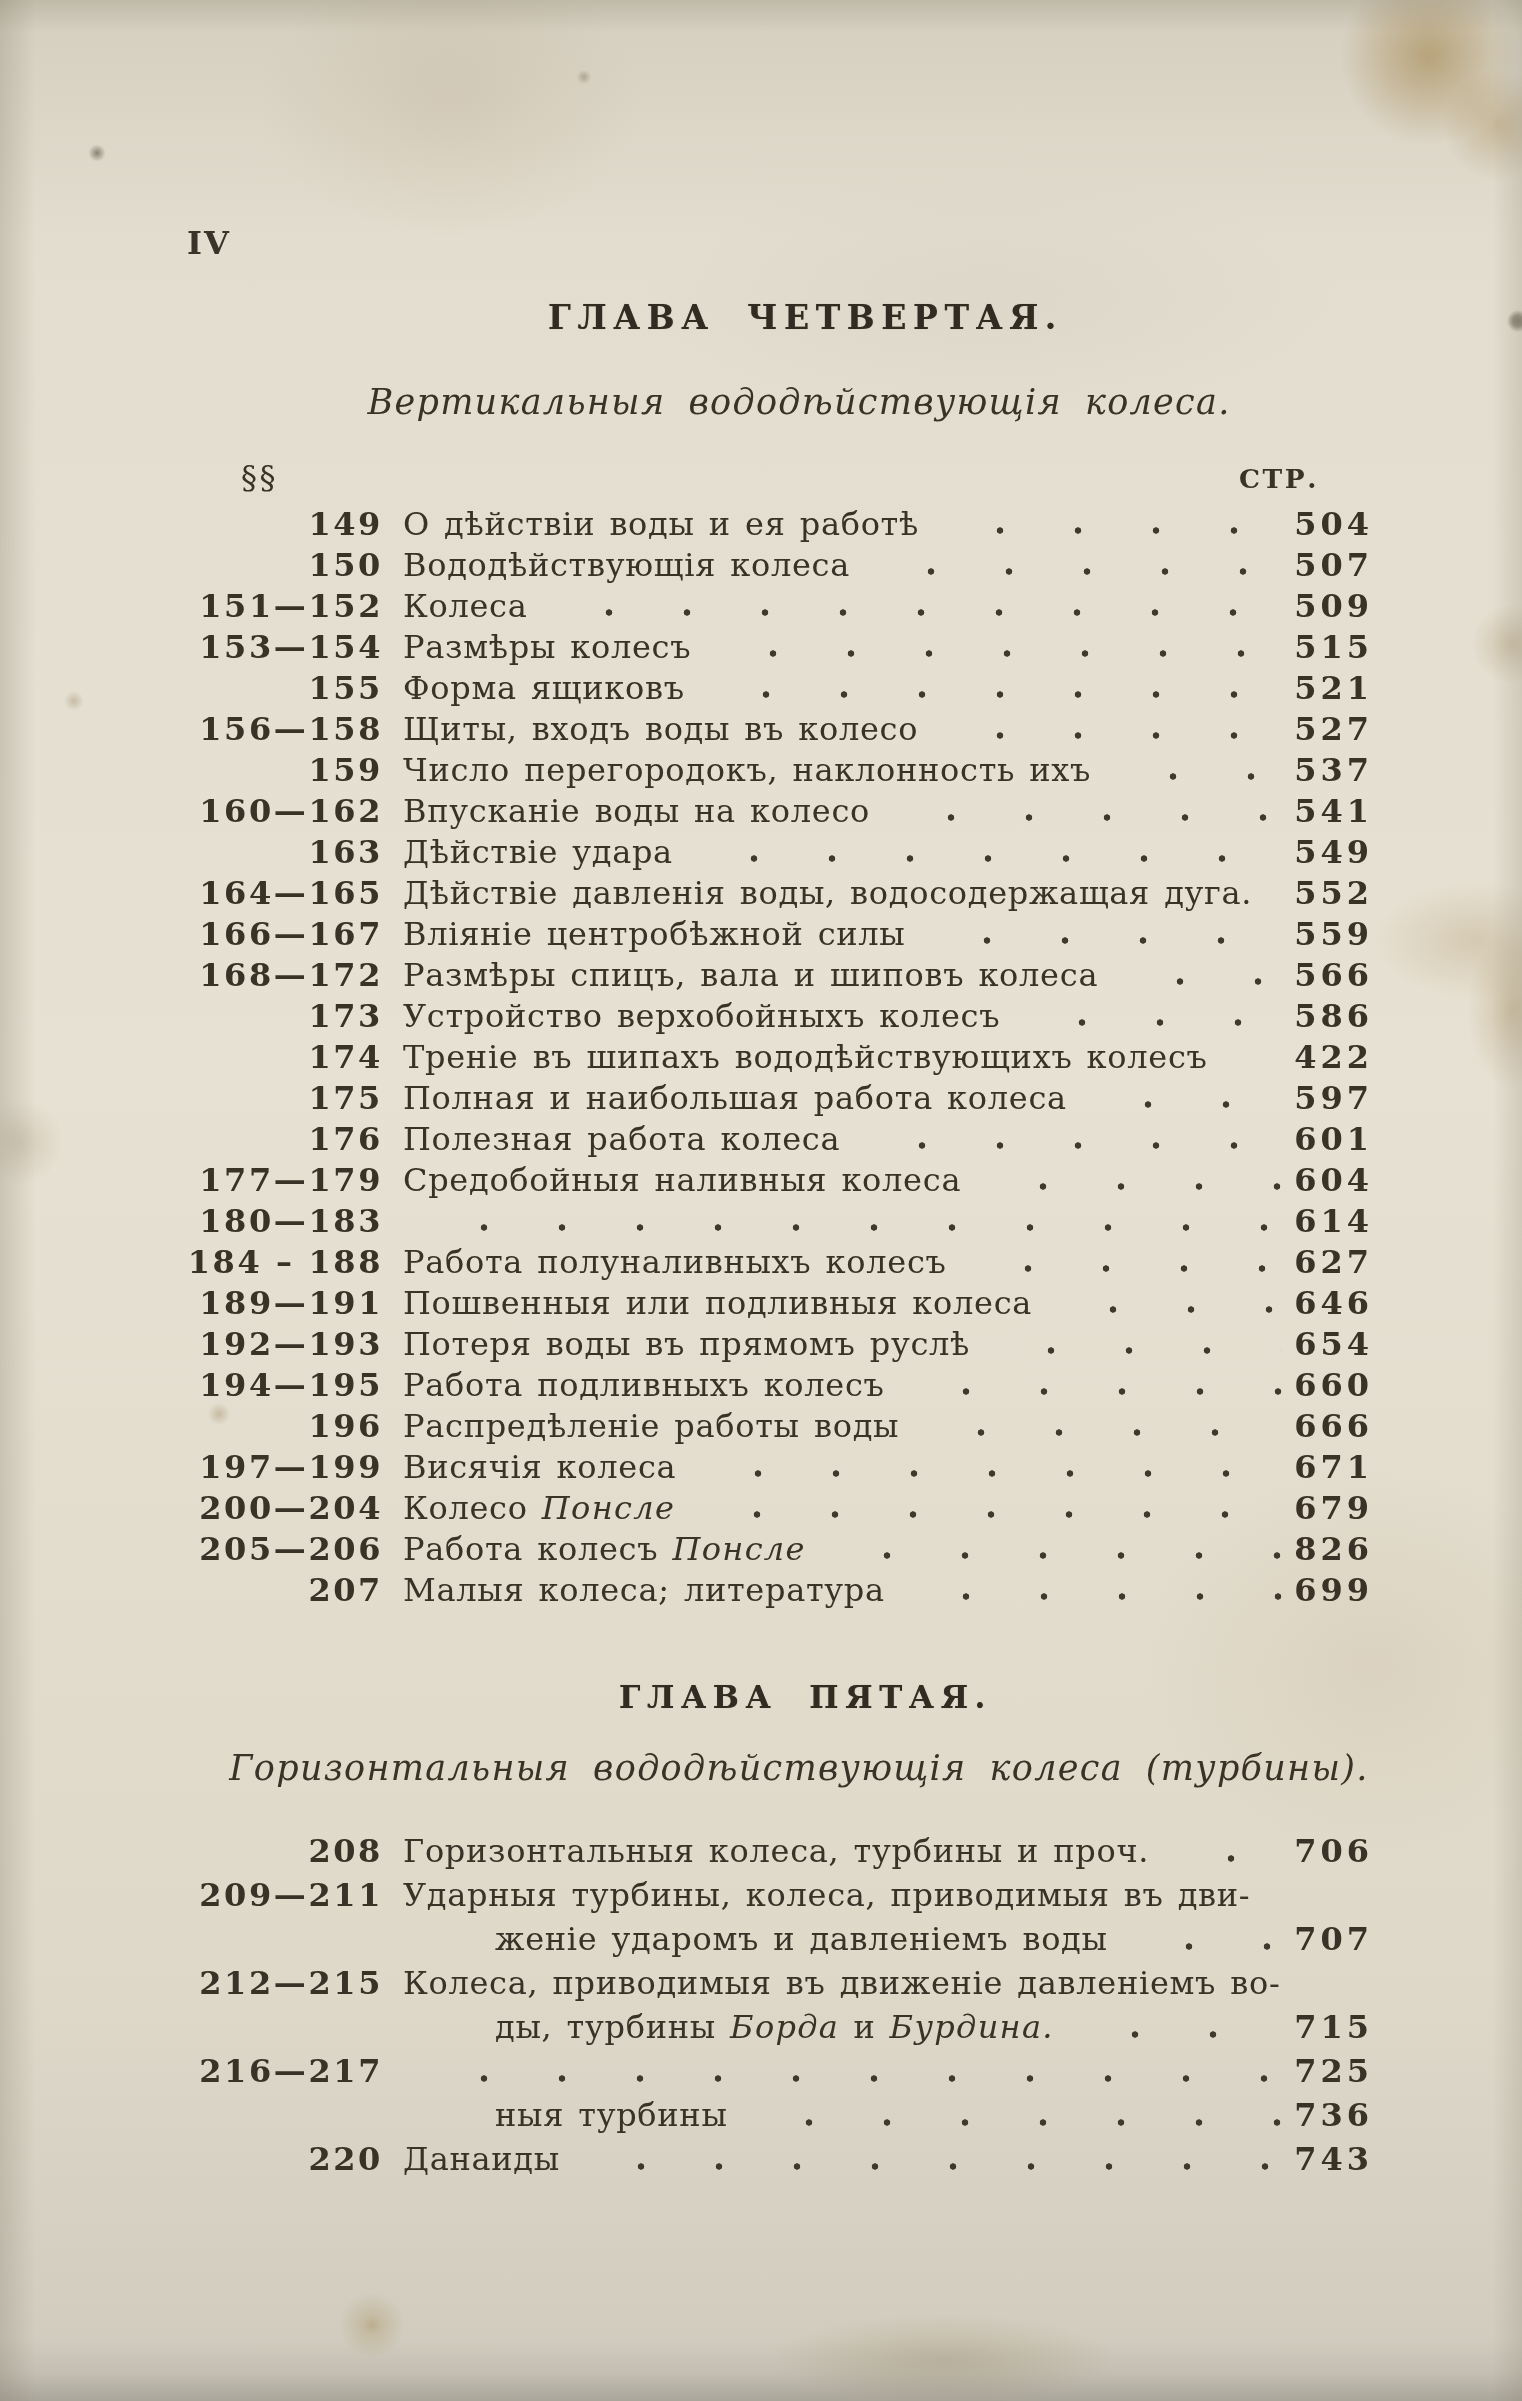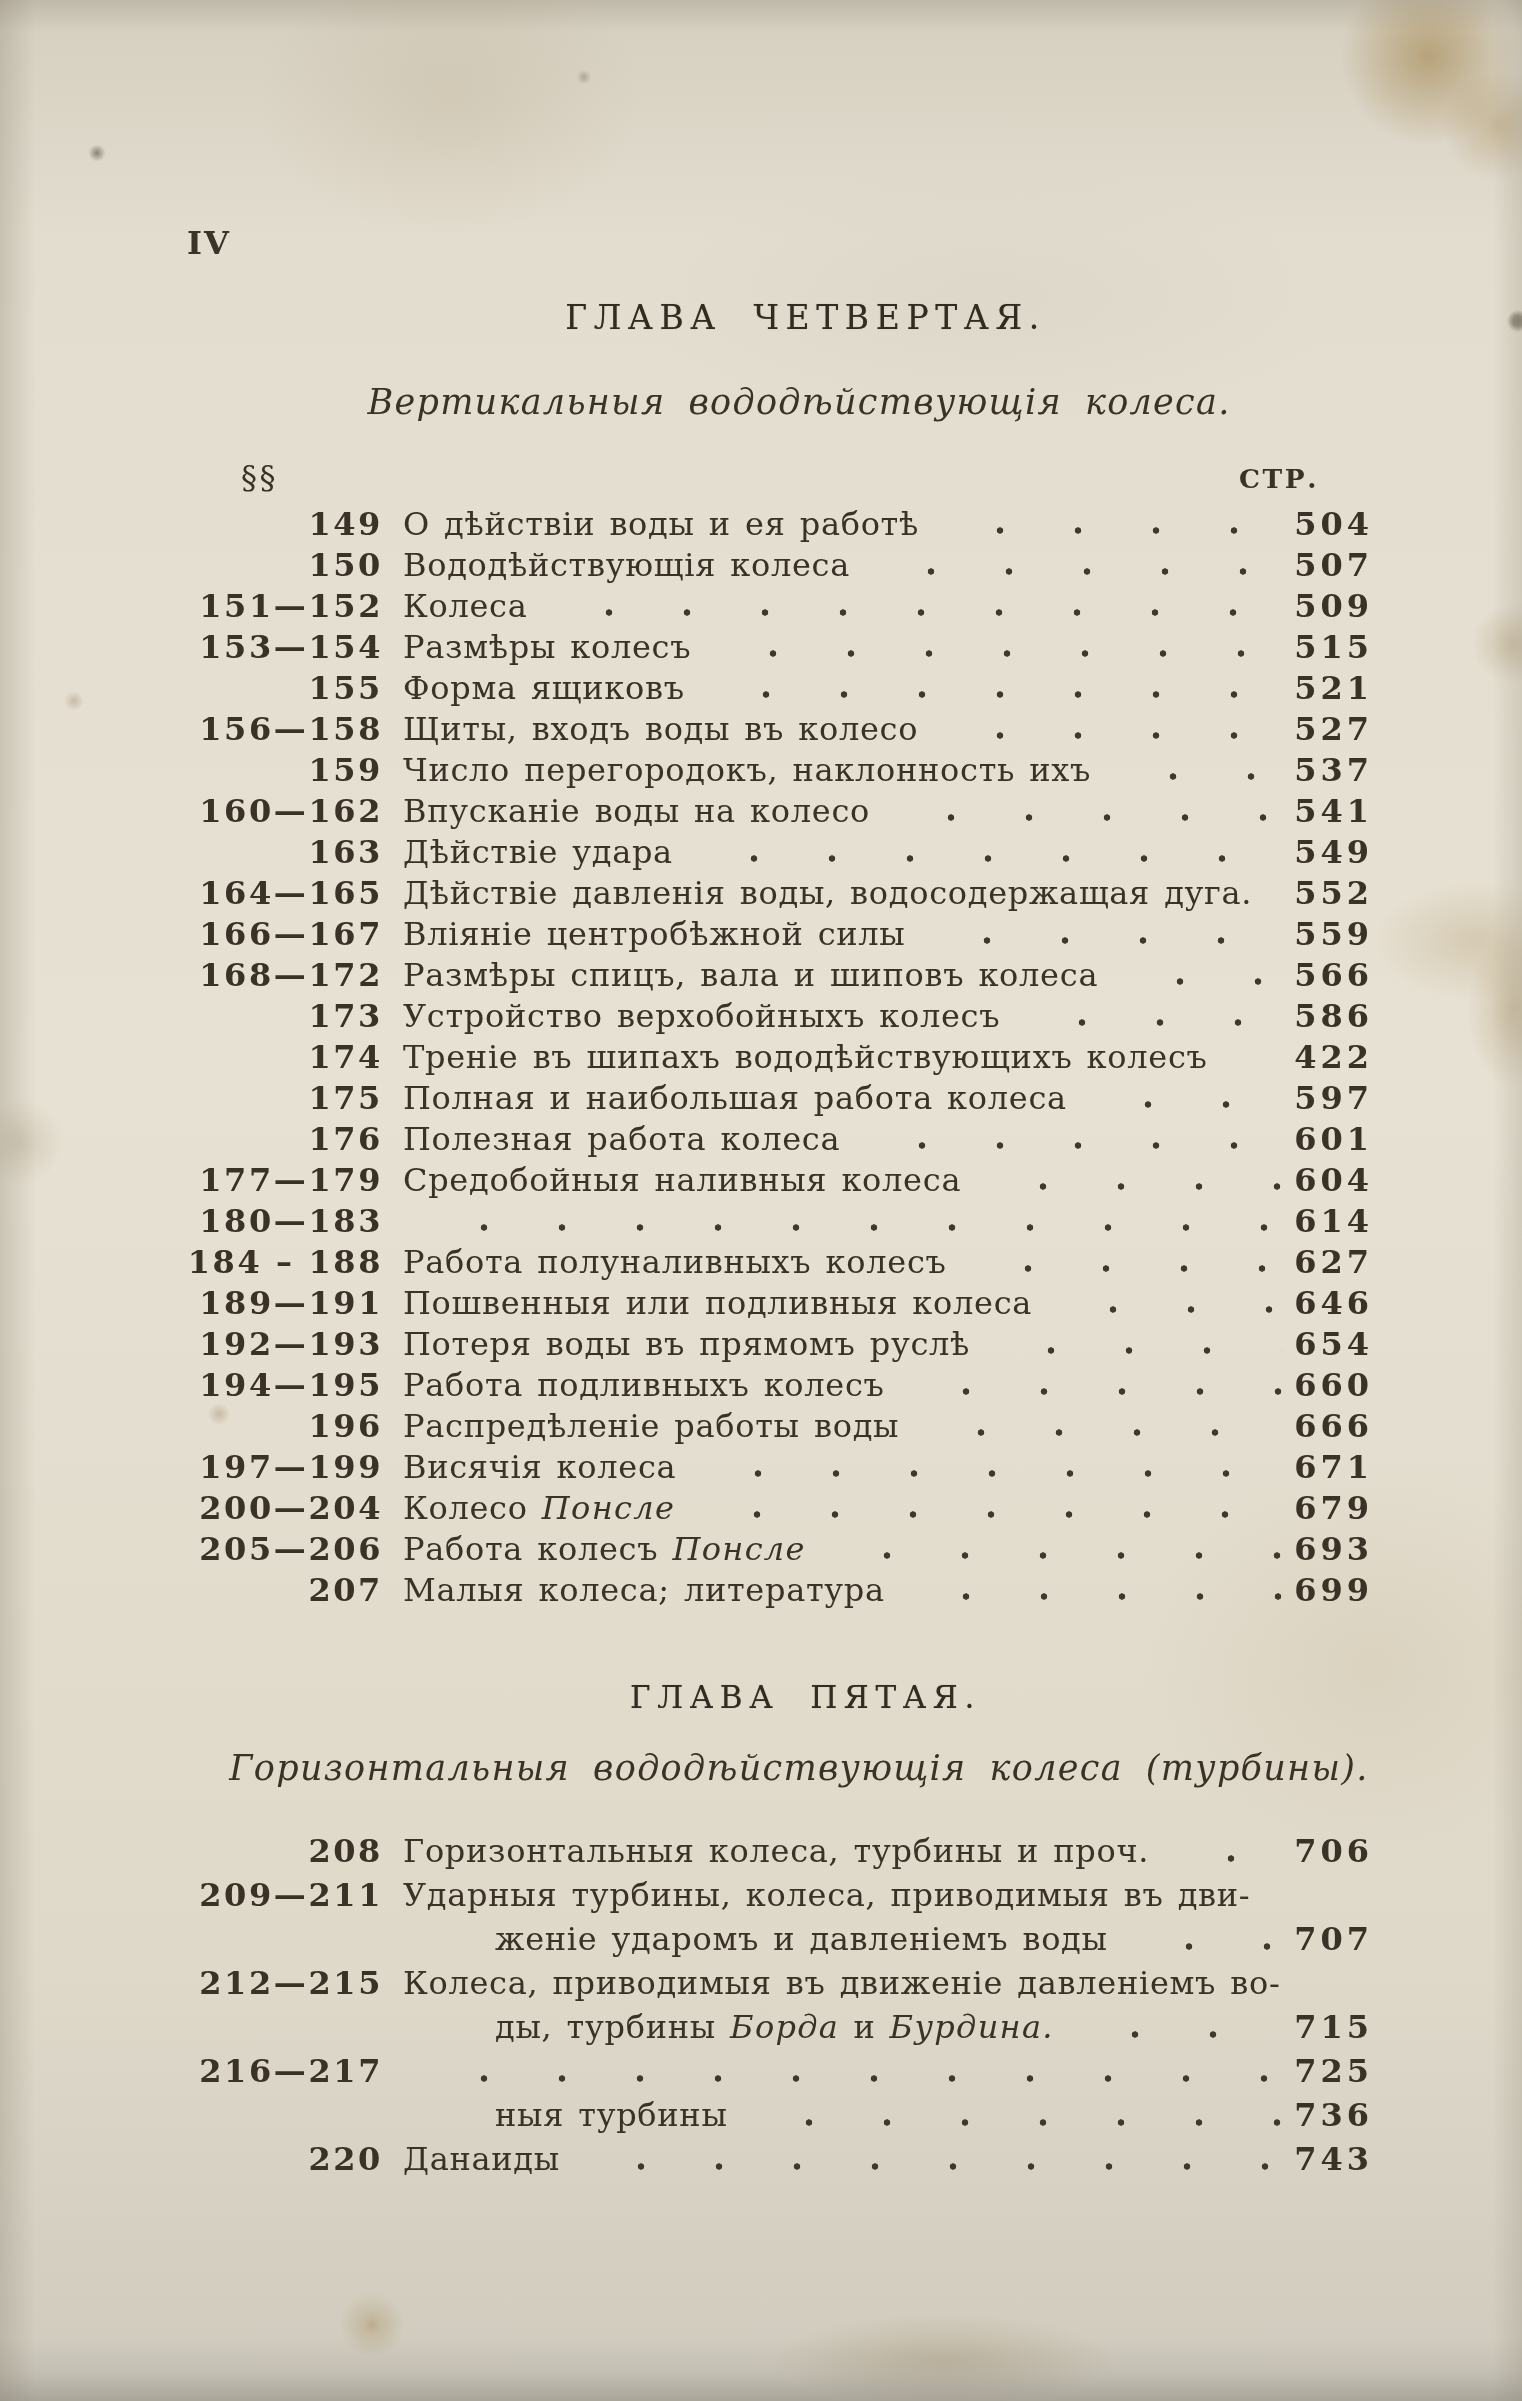--- a/index.html
+++ b/index.html
@@ -42,21 +42,21 @@
       linear-gradient(180deg, rgba(138,130,110,.28), rgba(138,130,110,0) 32px),
       linear-gradient(0deg,   rgba(118,115,106,.42), rgba(118,115,106,.14) 28px, rgba(118,115,106,0) 63px);
   }
   .folio{
     position:absolute;left:187px;top:224px;
     font-size:32px;font-weight:bold;letter-spacing:2px;color:#3b332a;
   }
   .content{position:absolute;left:185px;top:0;width:1188px;}
   .chapter-heading{
     margin:0;padding-left:53px;text-align:center;
-    font-size:33px;line-height:40px;font-weight:normal;color:#332b21;
+    font-size:33px;line-height:40px;font-weight:bold;color:#332b21;
     letter-spacing:6.6px;word-spacing:14.5px;
     text-shadow:0 0 0.7px rgba(51,43,33,.55);
   }
   .chapter-heading.first{margin-top:298px;}
   .chapter-heading.fifth{margin-top:66px;font-size:31px;}
   .chapter-subtitle{
     margin-top:41px;padding-left:40px;text-align:center;
     font-style:italic;font-size:35px;line-height:46px;color:#3a3127;
     letter-spacing:1.3px;word-spacing:10.6px;
   }
@@ -305,21 +305,21 @@
               <span class="title"><span>Колесо </span><span class="it">Понсле</span></span>
               <span class="leader"></span>
               <span class="page-num">679</span>
             </div>
           </div>
           <div class="entry">
             <div class="line">
               <span class="num">205—206</span>
               <span class="title"><span>Работа колесъ </span><span class="it">Понсле</span></span>
               <span class="leader"></span>
-              <span class="page-num">693</span>
+              <span class="page-num">826</span>
             </div>
           </div>
           <div class="entry">
             <div class="line">
               <span class="num">207</span>
               <span class="title"><span>Малыя колеса; литература</span></span>
               <span class="leader"></span>
               <span class="page-num">699</span>
             </div>
           </div>

